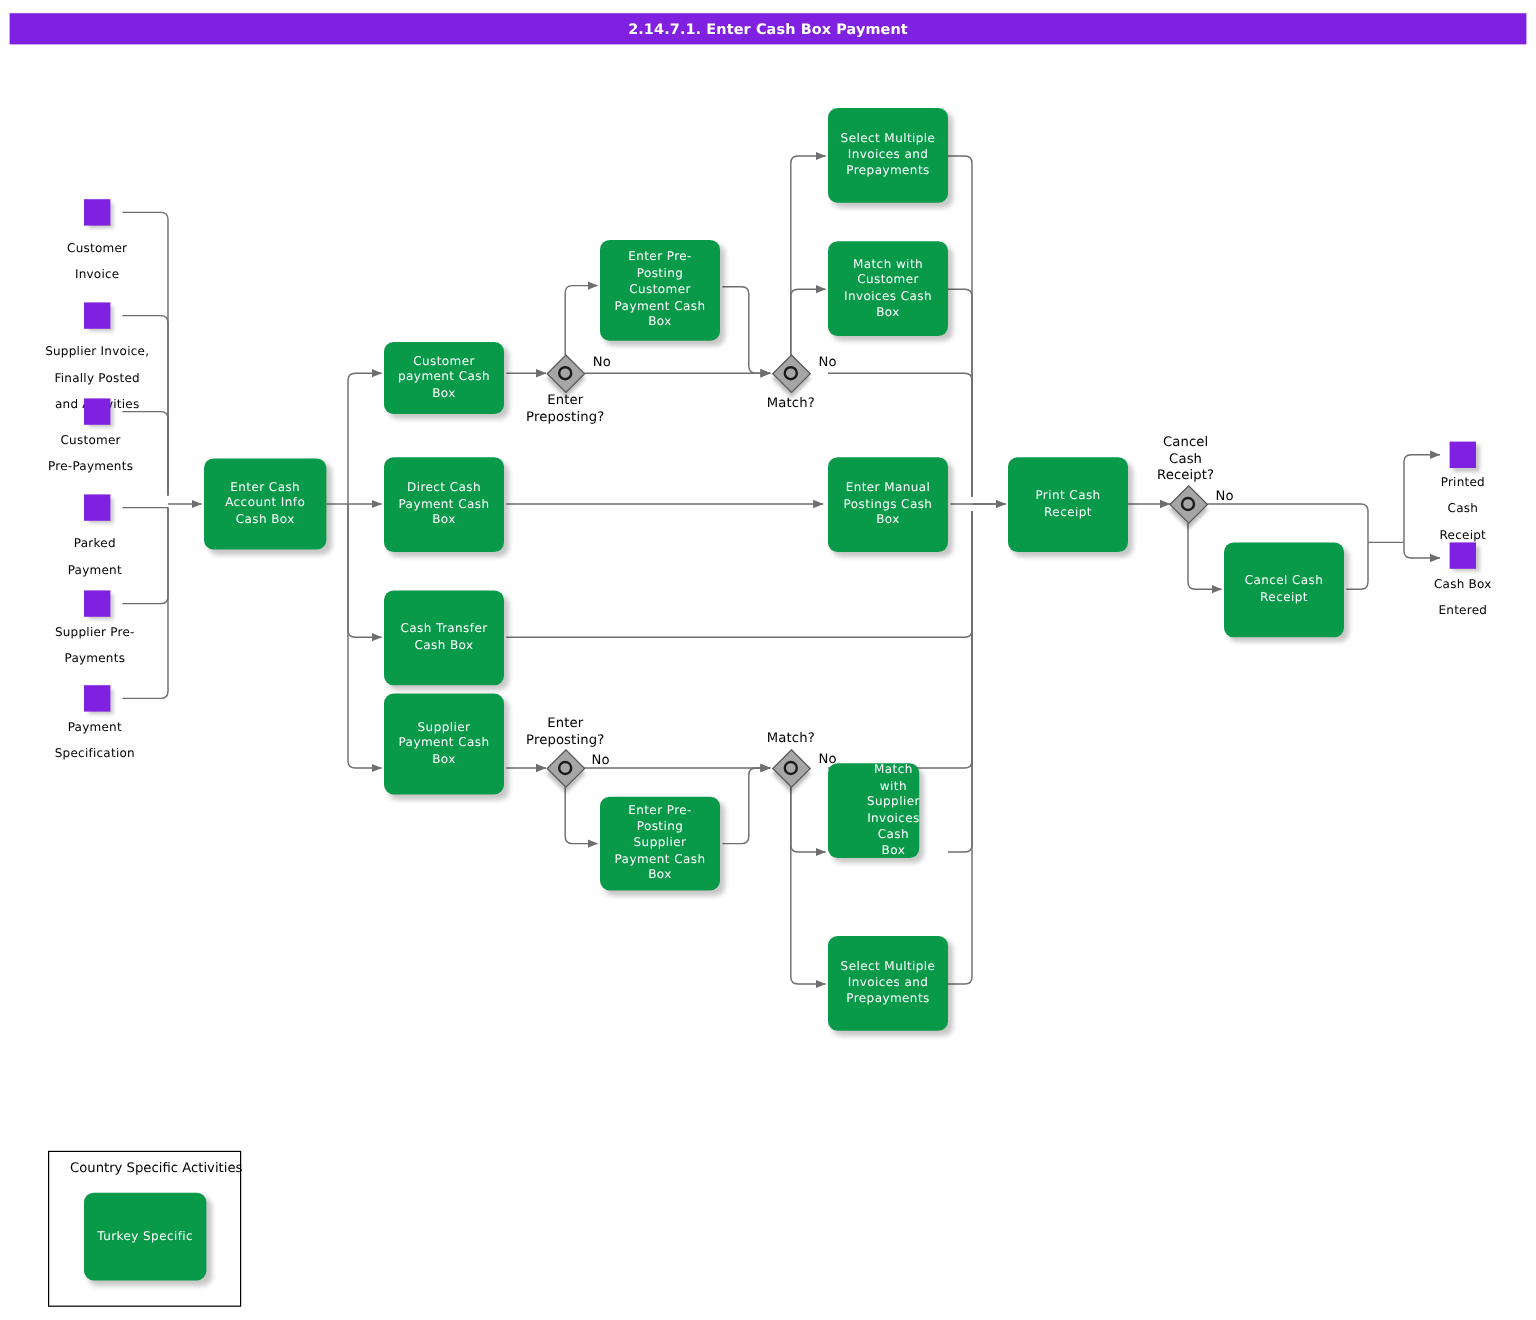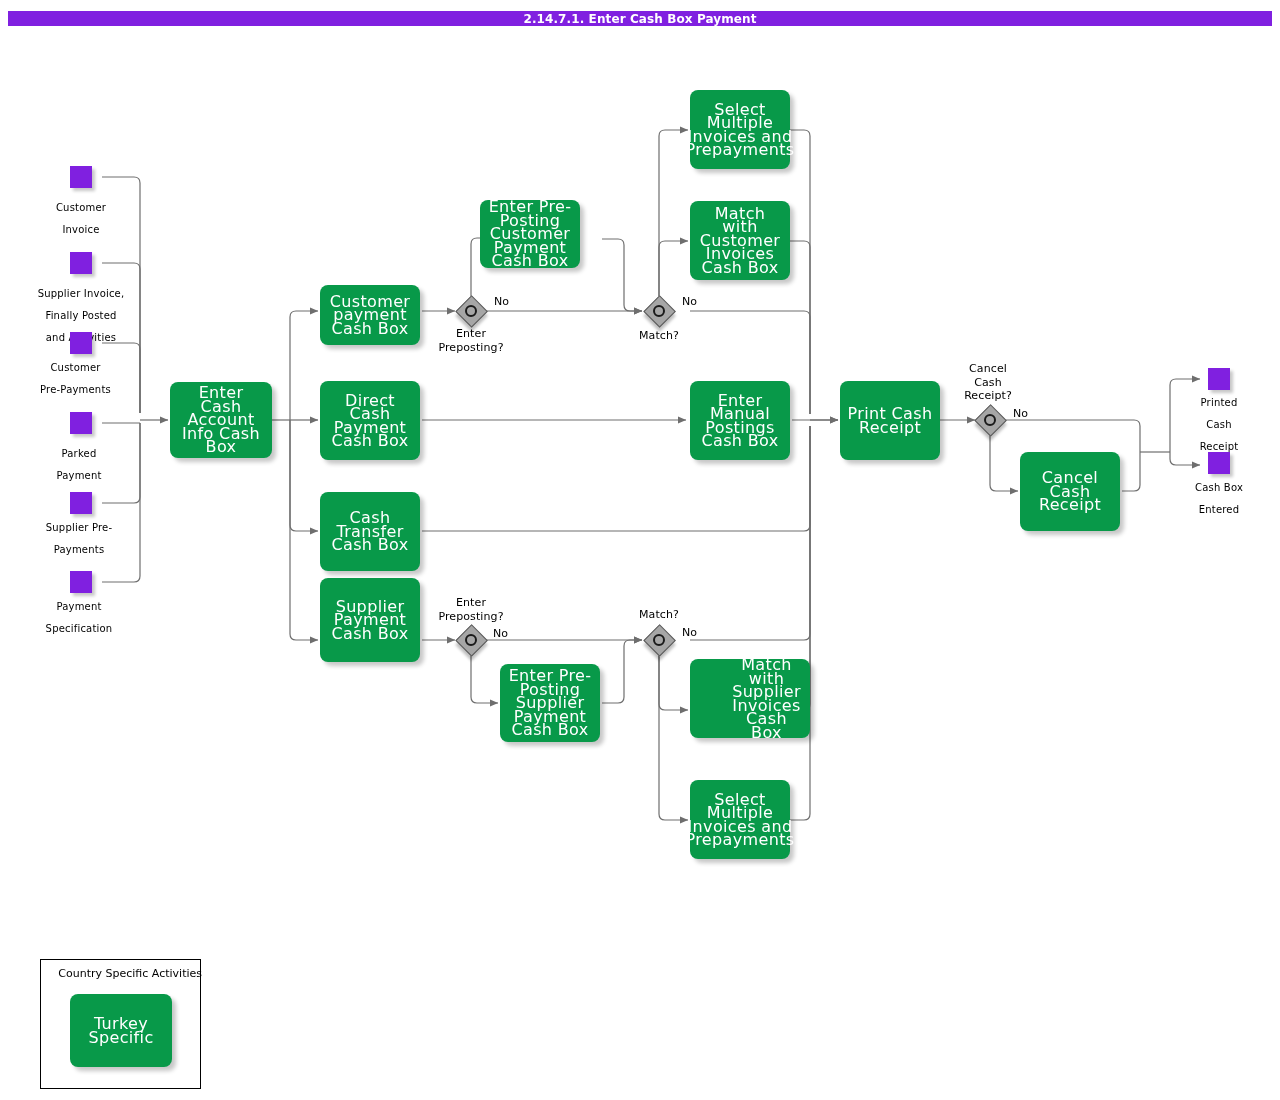--- a/index.html
+++ b/index.html
@@ -2,40 +2,40 @@
 <html><head>
 <meta charset="utf-8">
 <style>
   html,body{margin:0;padding:0;background:#ffffff;}
   body{
     width:1280px;height:1100px;position:relative;overflow:hidden;
     font-family:"DejaVu Sans", sans-serif;
     -webkit-font-smoothing:antialiased;
   }
   #title-bar{
-    position:absolute;left:8px;top:11px;width:1264px;height:15px;
+    position:absolute;left:8px;top:11px;width:1264px;height:26px;
     background:#8020e0;color:#ffffff;
     font-family:"DejaVu Sans", sans-serif;
     font-size:12px;font-weight:bold;
     display:flex;align-items:center;justify-content:center;
     letter-spacing:.1px;
   }
   #canvas{position:absolute;left:0;top:0;width:1280px;height:1100px;}
   svg#edges{position:absolute;left:0;top:0;width:1280px;height:1100px;pointer-events:none;}
 
   .task{
     position:absolute;
     background:#089949;
     border-radius:8px;
     box-shadow:4px 4px 4px rgba(0,0,0,.22);
     color:#ffffff;
     display:flex;align-items:center;justify-content:center;
     text-align:center;
     font-family:"DejaVu Sans", sans-serif;
-    font-size:16px;
+    font-size:10px;
     line-height:13.5px;
     letter-spacing:.35px;
     padding:0 7px;
     box-sizing:border-box;
   }
   .evt{
     position:absolute;width:22px;height:22px;
     background:#8020e0;
     box-shadow:3px 3px 3px rgba(0,0,0,.22);
   }
@@ -199,31 +199,31 @@
   <div class="task" style="left:170px;top:382px;width:102px;height:76px;">Enter Cash Account Info Cash Box</div>
 
   <div class="task" style="left:320px;top:269px;width:100px;height:60px;margin-top:16px;">Customer payment Cash Box</div>
 
   <div class="task" style="left:320px;top:381px;width:100px;height:79px;">Direct Cash Payment Cash Box</div>
 
   <div class="task" style="left:320px;top:492px;width:100px;height:79px;">Cash Transfer Cash Box</div>
 
   <div class="task" style="left:320px;top:578px;width:100px;height:84px;">Supplier Payment Cash Box</div>
 
-  <div class="task" style="left:480px;top:200px;width:100px;height:68px;">Enter Pre-Posting Customer Payment Cash Box</div>
+  <div class="task" style="left:500px;top:200px;width:100px;height:84px;">Enter Pre-Posting Customer Payment Cash Box</div>
 
   <div class="task" style="left:500px;top:664px;width:100px;height:78px;">Enter Pre-Posting Supplier Payment Cash Box</div>
 
   <div class="task" style="left:690px;top:90px;width:100px;height:79px;">Select Multiple Invoices and Prepayments</div>
 
   <div class="task" style="left:690px;top:201px;width:100px;height:79px;">Match with Customer Invoices Cash Box</div>
 
   <div class="task" style="left:690px;top:381px;width:100px;height:79px;">Enter Manual Postings Cash Box</div>
 
-  <div class="task" style="left:690px;top:659px;width:120px;height:79px;padding-left:40px;">Match with Supplier Invoices Cash Box</div>
+  <div class="task" style="left:690px;top:636px;width:76px;height:79px;padding-left:40px;">Match with Supplier Invoices Cash Box</div>
 
   <div class="task" style="left:690px;top:780px;width:100px;height:79px;">Select Multiple Invoices and Prepayments</div>
 
   <div class="task" style="left:840px;top:381px;width:100px;height:79px;">Print Cash Receipt</div>
 
   <div class="task" style="left:1020px;top:452px;width:100px;height:79px;">Cancel Cash Receipt</div>
 
   <div class="gw" style="left:456px;top:296px;">
     <div class="dia"></div>
     <div class="ring"></div>

